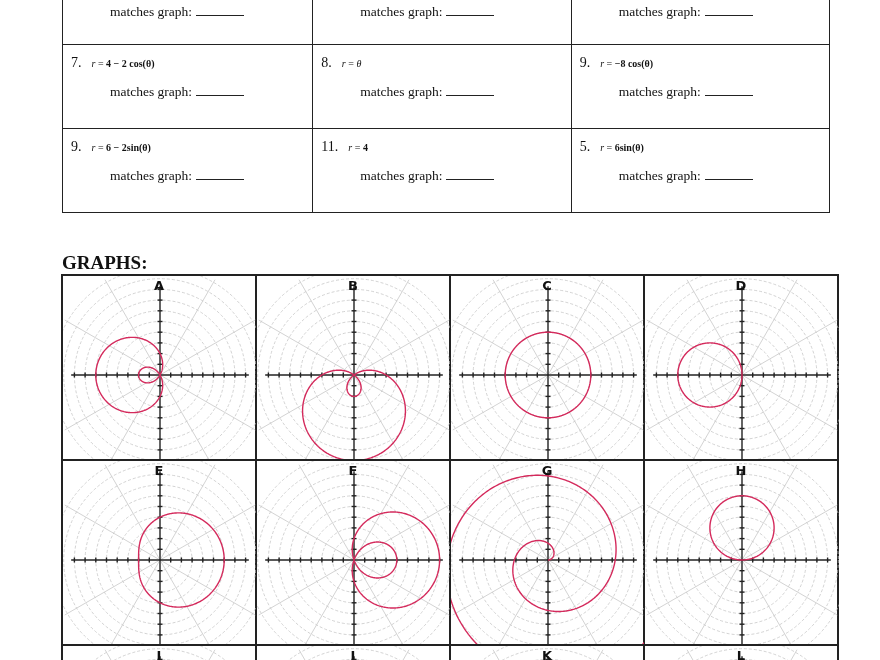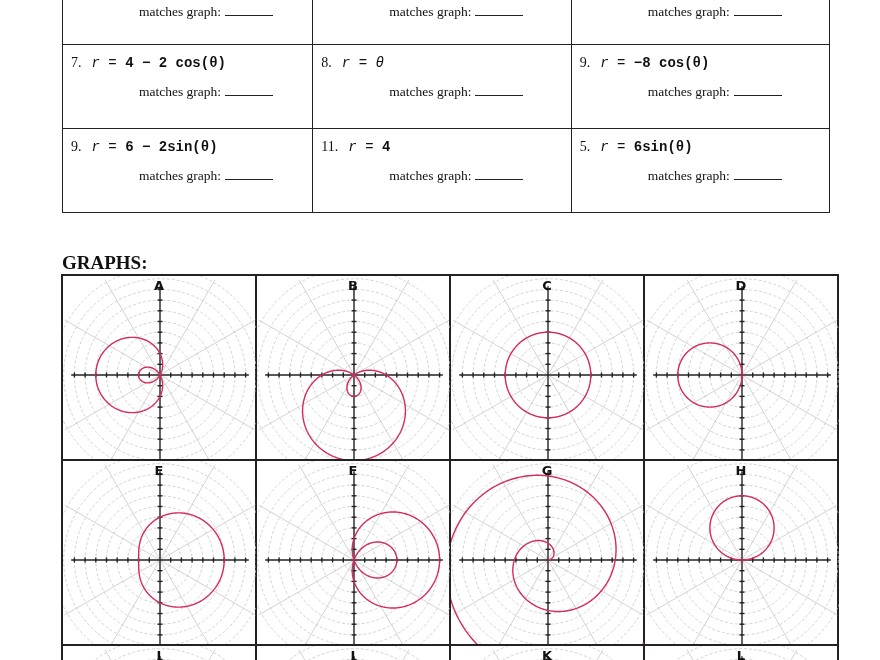--- a/index.html
+++ b/index.html
@@ -4,24 +4,24 @@
 <style>
   html, body { margin:0; padding:0; background:#ffffff; }
   body { width:880px; height:660px; position:relative; overflow:hidden; font-family:"Liberation Serif", serif; color:#111; }
   .tbl { position:absolute; left:62px; top:-40px; width:768px; border-collapse:collapse; }
   .tbl td { border:1.5px solid #222; vertical-align:top; padding:0; height:83px; position:relative; }
   .tbl td.c1 { width:250px; }
   .tbl td.c2 { width:258px; }
   .tbl td.c3 { width:258px; }
   .eq { position:absolute; left:8px; top:10px; font-size:14px; white-space:nowrap; }
   .eq .num { display:inline-block; margin-right:10px; }
-  .eq .math { font-family:Liberation Mono, monospace; font-size:14px; }
+  .eq .math { font-family:Liberation Serif, serif; font-size:10px; }
   .eq .math i { font-style:italic; }
   .eq .math b { font-weight:bold; }
-  .match { position:absolute; left:76px; top:38px; font-size:13.5px; white-space:nowrap; }
+  .match { position:absolute; left:47px; top:38px; font-size:13.5px; white-space:nowrap; }
   .match .blank { display:inline-block; width:48px; border-bottom:1px solid #222; margin-left:4px; height:12px; vertical-align:baseline; }
   .tbl tr.first td .match { top:40px; }
 
   .graphs-title { position:absolute; left:62px; top:252px; font-size:19px; font-weight:bold; font-family:Liberation Serif, serif; }
   .grid { position:absolute; left:62px; top:275px; width:776px; height:400px; }
   .cell { position:absolute; width:194px; height:185px; box-sizing:border-box; border:1px solid #222; background:#fff; }
   .cell-label { position:absolute; top:2px; left:0; width:100%; text-align:center; font-family:"DejaVu Sans", sans-serif; font-size:13px; font-weight:bold; }
   .cell svg { position:absolute; left:0; top:0; }
   .grid-outer { position:absolute; left:-1px; top:-1px; width:778px; height:400px; border:1.5px solid #222; border-bottom:none; box-sizing:border-box; pointer-events:none; }
   .rowline { position:absolute; left:0; width:776px; height:2px; background:#222; }

